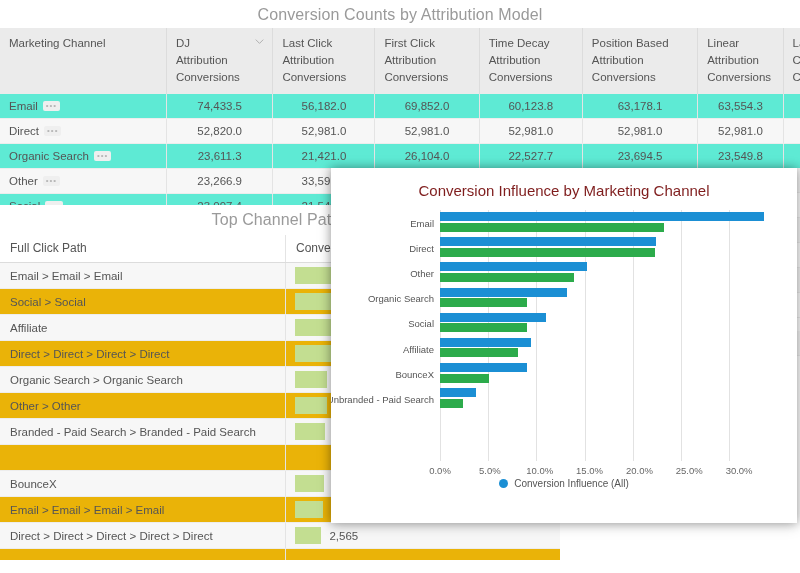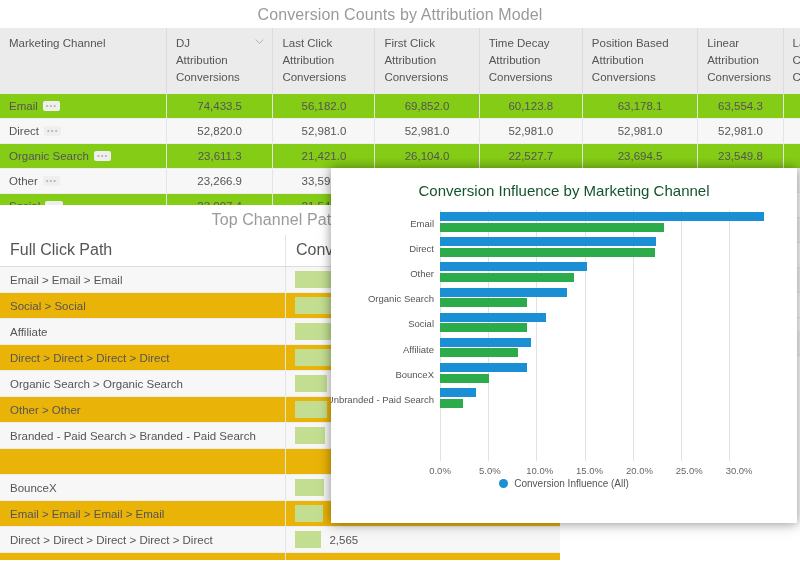--- a/index.html
+++ b/index.html
@@ -61,21 +61,21 @@
     color: #555555;
     padding: 6px 9px;
     border-right: 1px solid #e4e4e4;
     border-bottom: 1px solid #ededed;
     height: 24px;
     box-sizing: border-box;
     font-size: 11.5px;
     white-space: nowrap;
   }
   .attr-table td.num { text-align: center; }
-  .attr-table tr.odd td { background: #84cc16; }
+  .attr-table tr.odd td { background: #5eead4; }
   .attr-table tr.even td { background: #f7f7f7; }
   .chev {
     position: absolute;
     right: 8px;
     top: 9px;
     width: 9px;
     height: 9px;
     color: #aaaaaa;
   }
   .rowdots {
@@ -117,21 +117,21 @@
     font-size: 11.5px;
   }
   .paths-table th {
     color: #555555;
     font-weight: 400;
     text-align: left;
     padding: 6px 10px 7px 10px;
     border-bottom: 1px solid #dcdcdc;
     border-right: 1px solid #e4e4e4;
     background: #ffffff;
-    font-size: 16px;
+    font-size: 12px;
   }
   .paths-table td {
     color: #555555;
     padding: 0 10px;
     border-bottom: 1px solid #ededed;
     border-right: 1px solid #e4e4e4;
     height: 25px;
     font-size: 11.5px;
     white-space: nowrap;
     overflow: hidden;
@@ -165,21 +165,21 @@
     top: 168px;
     width: 466px;
     height: 355px;
     background: #ffffff;
     box-shadow: 0 0 9px rgba(0,0,0,0.30), 0 2px 14px rgba(0,0,0,0.18);
     overflow: hidden;
   }
   #panel-chart .panel-title {
     text-align: center;
     font-size: 15px;
-    color: #14532d;
+    color: #7f1d1d;
     font-weight: 400;
     padding-top: 12px;
     height: 26px;
     line-height: 22px;
   }
   .chart-area {
     position: relative;
     margin-left: 0;
     height: 255px;
   }

